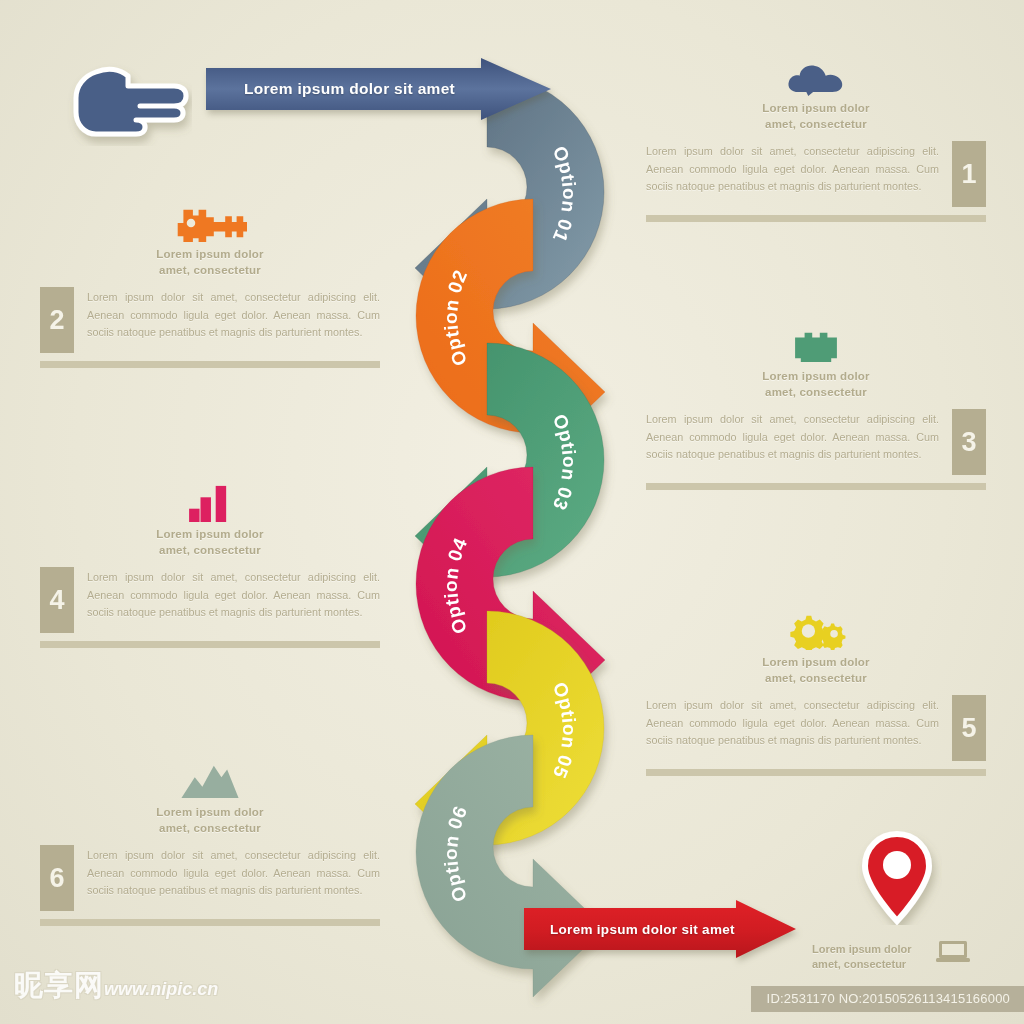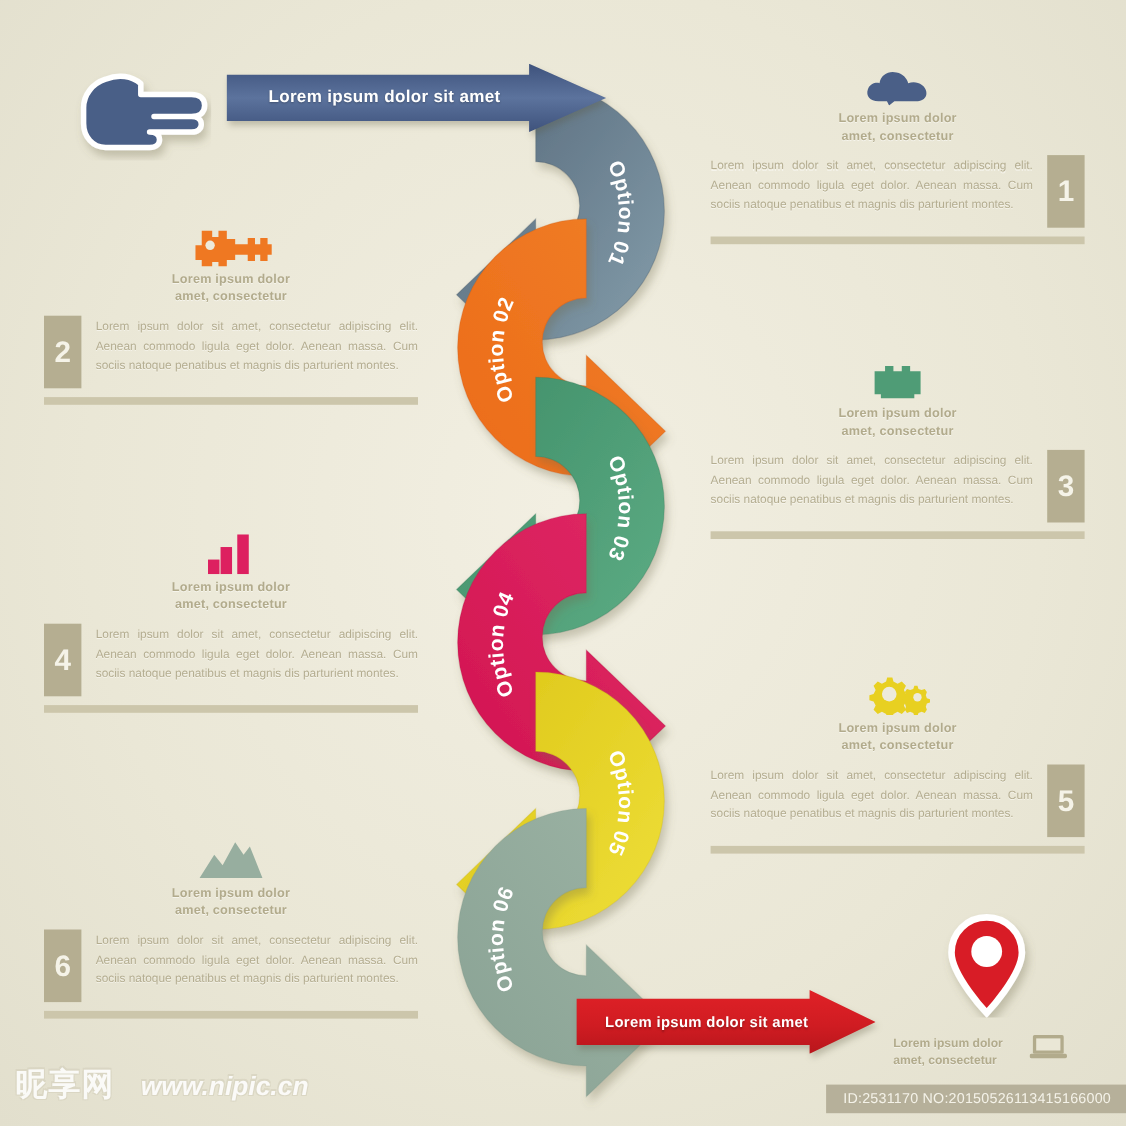--- a/index.html
+++ b/index.html
@@ -71,30 +71,30 @@
   .opt-label {
     font-family: "Liberation Sans", sans-serif;
     font-size: 19px; font-weight: bold; fill: #ffffff;
     letter-spacing: .5px;
     paint-order: stroke; 
   }
 
   
   .watermark {
     position: absolute; left: 14px; bottom: 18px;
-    display: flex; align-items: baseline; gap: 24px;
+    display: flex; align-items: baseline; gap: 0;
     opacity: .85;
   }
   .watermark .cn {
     font-size: 29px; font-weight: bold; color: #ffffff;
     letter-spacing: 1px;
     text-shadow: 1px 1px 0 #d9d5c2, -1px -1px 0 #d9d5c2, 1px -1px 0 #d9d5c2, -1px 1px 0 #d9d5c2;
   }
   .watermark .url {
-    font-size: 24px; font-style: italic; font-weight: bold; color: #ffffff;
+    font-size: 18px; font-style: italic; font-weight: bold; color: #ffffff;
     text-shadow: 1px 1px 0 #d9d5c2, -1px -1px 0 #d9d5c2, 1px -1px 0 #d9d5c2, -1px 1px 0 #d9d5c2;
   }
   .idbar {
     position: absolute; right: 0; bottom: 12px;
     background: #b6b09a; color: #f4f2e8;
     font-size: 13px; padding: 5px 14px 6px 16px;
     letter-spacing: .2px;
     margin-top: 39px;
   }
 

